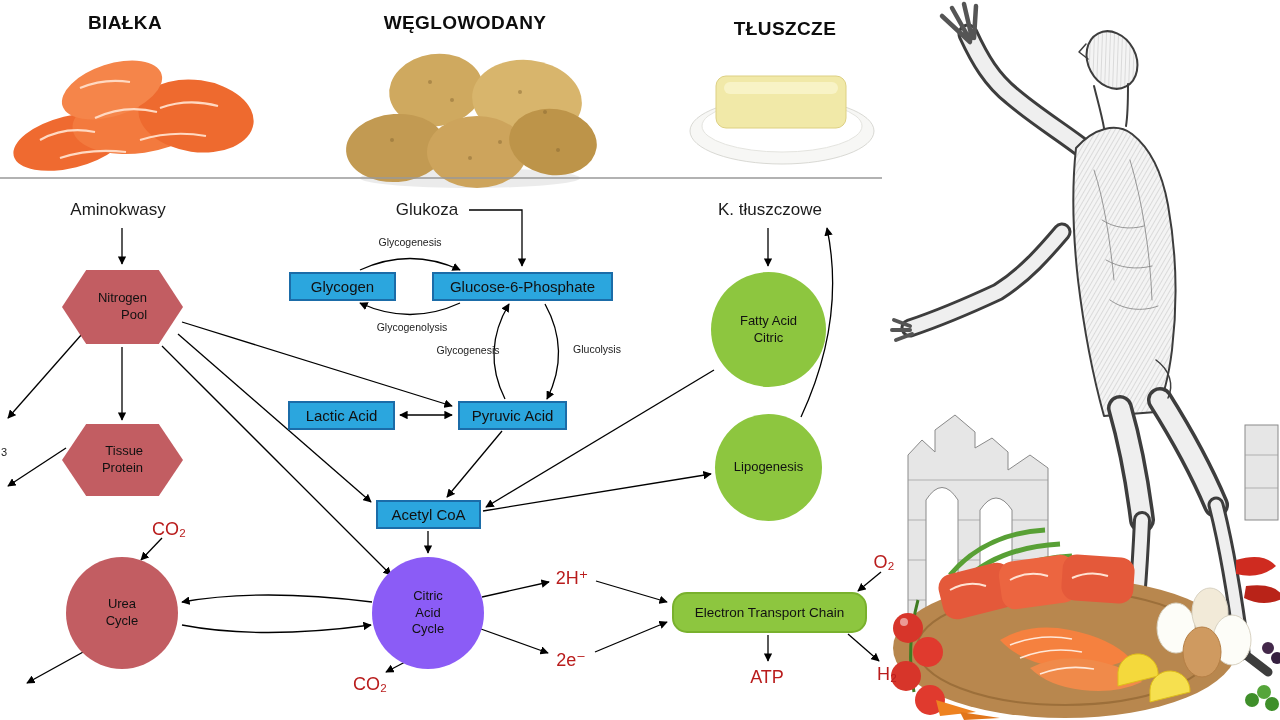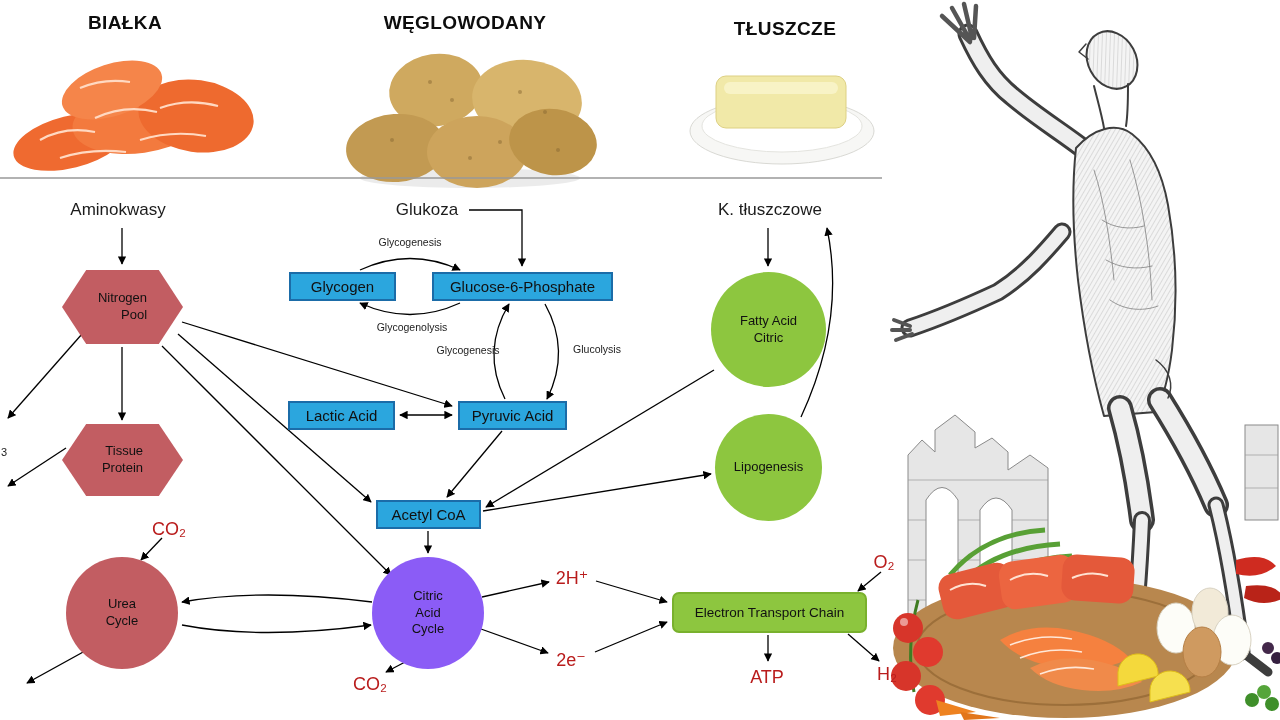--- a/index.html
+++ b/index.html
@@ -13,21 +13,21 @@
   .bluebox{position:absolute;z-index:2;background:#2ba6de;border:2px solid #1b6ca8;
     display:flex;align-items:center;justify-content:center;font-size:15px;white-space:nowrap}
   .hex{position:absolute;z-index:2;background:#c25d62;display:flex;align-items:center;justify-content:center;
     text-align:right;font-size:13px;line-height:1.3;white-space:pre-line;
     clip-path:polygon(20% 0,80% 0,100% 50%,80% 100%,20% 100%,0 50%)}
   .circ{position:absolute;z-index:2;border-radius:50%;display:flex;align-items:center;justify-content:center;
     text-align:center;font-size:13px;line-height:1.3;white-space:pre-line}
   .rose{background:#c25d62}
   .greenbg{background:#8dc63f}
   .bluebg{background:#8b5cf6}
-  .etc{position:absolute;z-index:2;background:#8dc63f;border:2px solid #79b12d;border-radius:7px;
+  .etc{position:absolute;z-index:2;background:#8dc63f;border:2px solid #79b12d;border-radius:15px;
     display:flex;align-items:center;justify-content:center;font-size:13.5px}
   .plabel{position:absolute;z-index:2;font-size:10.5px;color:#222;transform:translate(-50%,-50%);white-space:nowrap}
   .mlabel{position:absolute;z-index:2;font-size:18px;color:#b91c1c;transform:translate(-50%,-50%);white-space:nowrap}
   .edgefrag{position:absolute;z-index:2;font-size:11px;color:#222}
 </style>
 </head>
 <body>
 
 <div class="stage">
 

